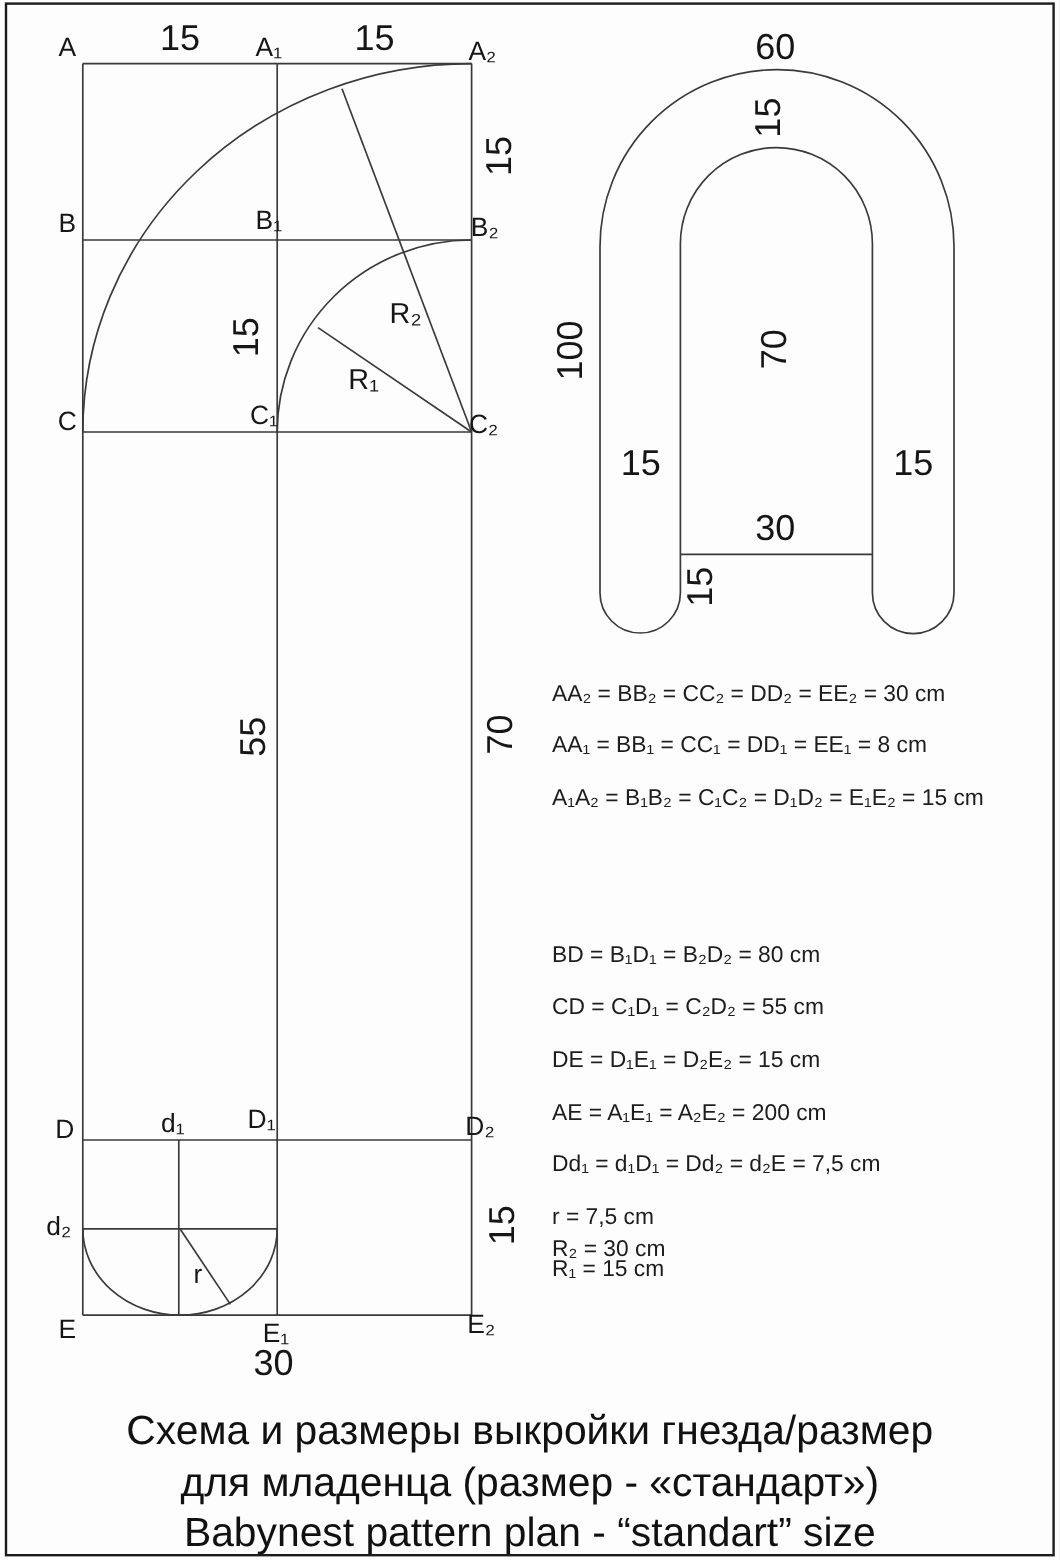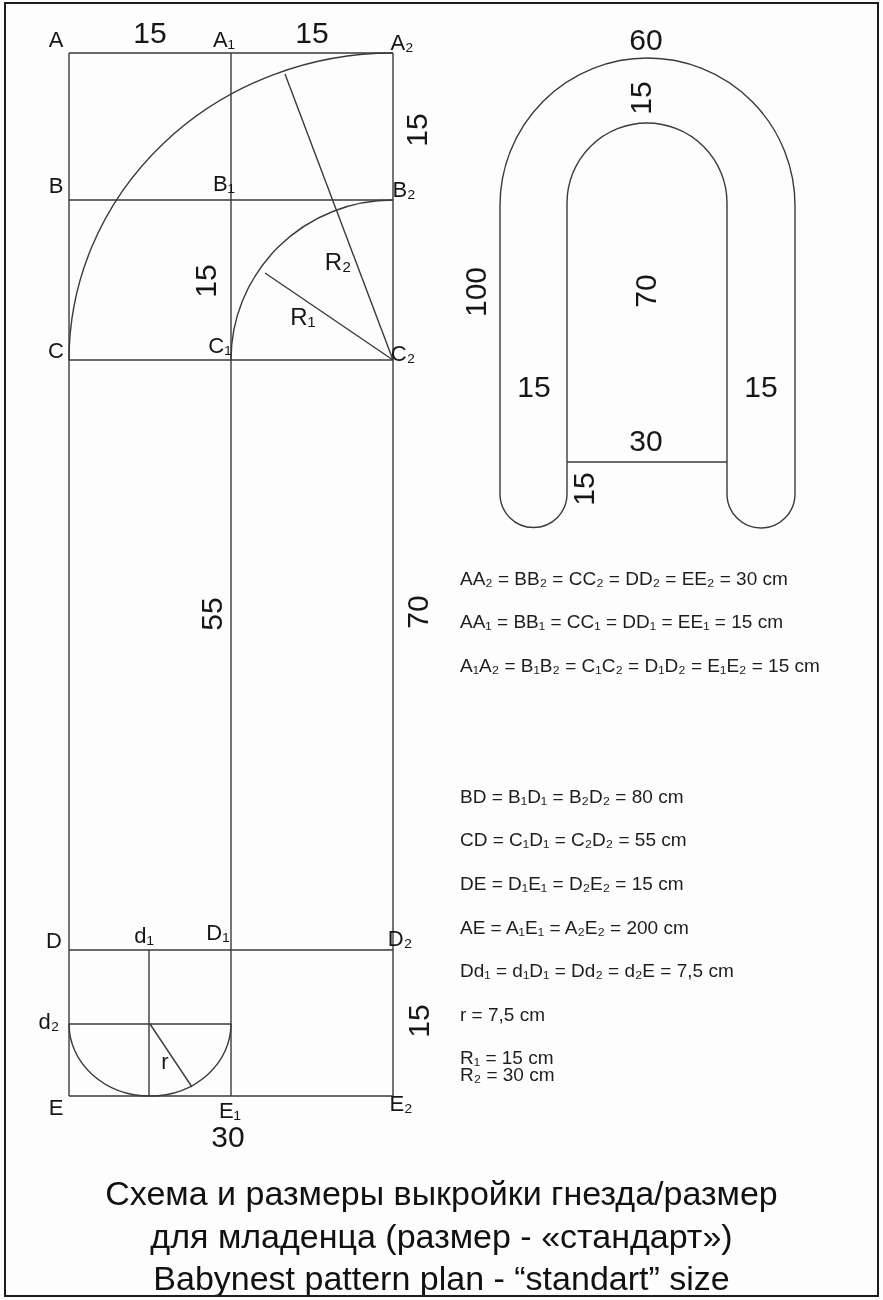--- a/index.html
+++ b/index.html
@@ -104,29 +104,29 @@
   <span class="lbl dim" style="left:646px;top:40px">60</span>
   <span class="lbl dim rot" style="left:641px;top:98px">15</span>
   <span class="lbl dim rot" style="left:476px;top:292px">100</span>
   <span class="lbl dim rot" style="left:646px;top:291px">70</span>
   <span class="lbl dim" style="left:534px;top:387px">15</span>
   <span class="lbl dim" style="left:761px;top:387px">15</span>
   <span class="lbl dim" style="left:646px;top:441px">30</span>
   <span class="lbl dim rot" style="left:584px;top:489px">15</span>
 
   <div class="formula" style="top:579px">AA₂ = BB₂ = CC₂ = DD₂ = EE₂ = 30 cm</div>
-  <div class="formula" style="top:622px">AA₁ = BB₁ = CC₁ = DD₁ = EE₁ = 15 cm</div>
+  <div class="formula" style="top:622px">AA₁ = BB₁ = CC₁ = DD₁ = EE₁ = 8 cm</div>
   <div class="formula" style="top:666px">A₁A₂ = B₁B₂ = C₁C₂ = D₁D₂ = E₁E₂ = 15 cm</div>
   <div class="formula" style="top:797px">BD = B₁D₁ = B₂D₂ = 80 cm</div>
   <div class="formula" style="top:840px">CD = C₁D₁ = C₂D₂ = 55 cm</div>
   <div class="formula" style="top:884px">DE = D₁E₁ = D₂E₂ = 15 cm</div>
   <div class="formula" style="top:928px">AE = A₁E₁ = A₂E₂ = 200 cm</div>
   <div class="formula" style="top:971px">Dd₁ = d₁D₁ = Dd₂ = d₂E = 7,5 cm</div>
   <div class="formula" style="top:1015px">r = 7,5 cm</div>
   <div class="formula" style="top:1058px">R₁ = 15 cm</div>
-  <div class="formula" style="top:1075px">R₂ = 30 cm</div>
+  <div class="formula" style="top:1042px">R₂ = 30 cm</div>
 
   <div class="title-line" style="top:1193px">Схема и размеры выкройки гнезда/размер</div>
   <div class="title-line" style="top:1278px">Babynest pattern plan - “standart” size</div>
   <div class="title-line" style="top:1236px">для младенца (размер - «стандарт»)</div>
 
   <div class="frame"></div>
 </div>
 
 </body></html>

